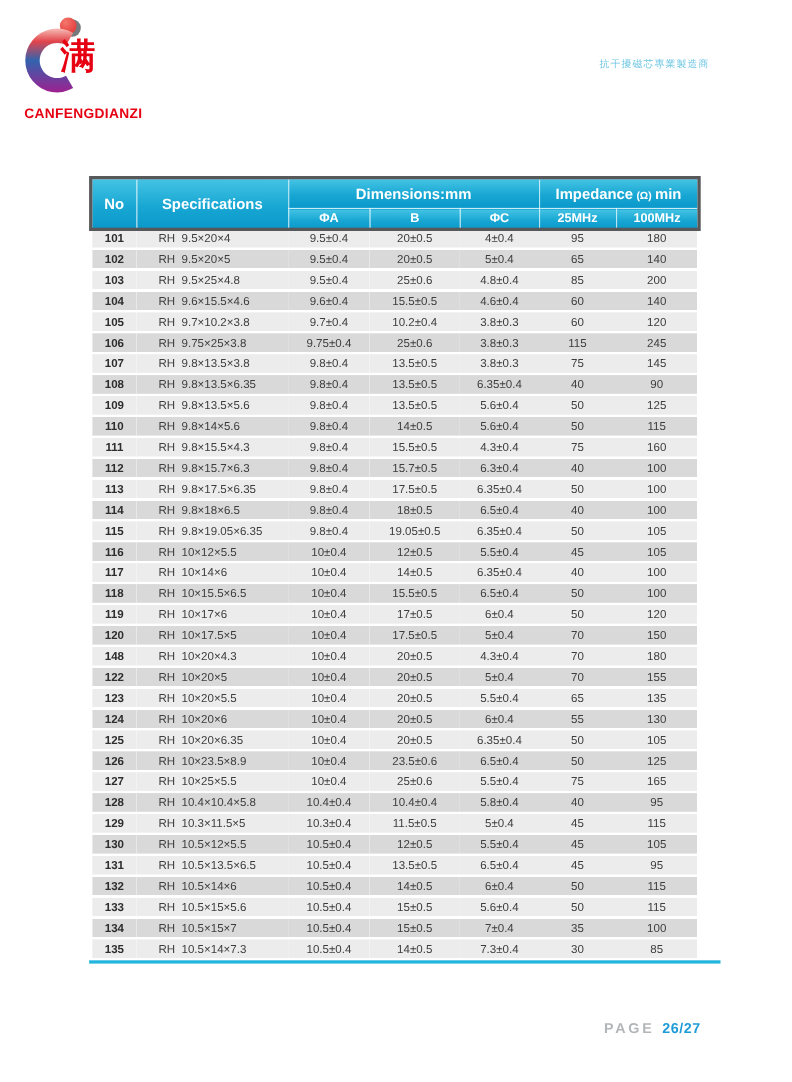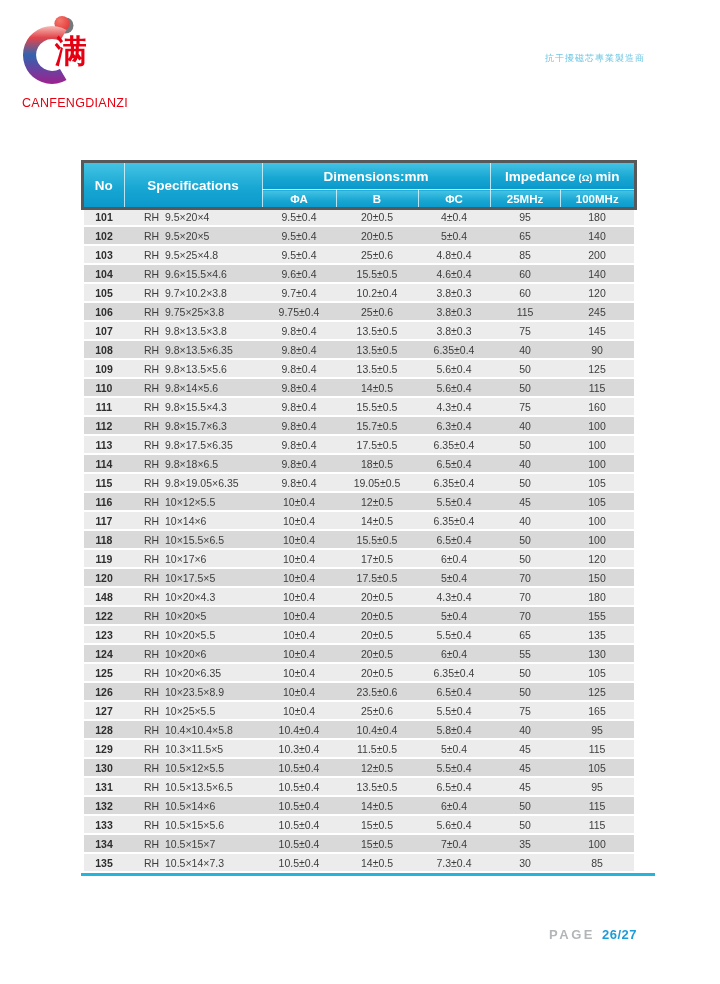--- a/index.html
+++ b/index.html
@@ -9,21 +9,21 @@
   }
 
   
   .logo { position:absolute; left:22px; top:8px; width:120px; height:110px; }
   .logo svg { display:block; position:absolute; left:0; top:2px; }
   .logo-char {
     position:absolute; left:33px; top:27px; font-size:32px; line-height:1;
     color:#e60012; font-weight:bold; font-family:"DejaVu Serif", serif;
   }
   .brand-name {
-    position:absolute; left:0; top:88px; font-size:12.5px; font-weight:normal;
+    position:absolute; left:0; top:88px; font-size:12.5px; font-weight:bold;
     color:#e60012; letter-spacing:0.3px; white-space:nowrap;
   }
 
   
   .tagline {
     position:absolute; right:75px; top:52px; font-size:9px; color:#6fc7e3;
     letter-spacing:1px; white-space:nowrap;margin-left:14px;
   }
 
   

